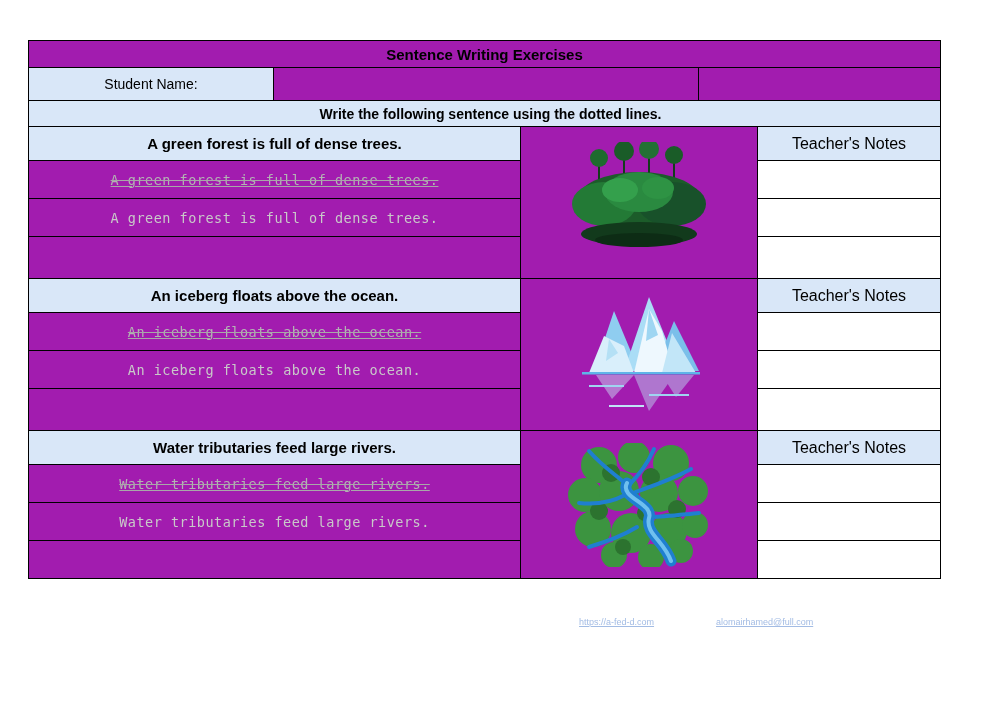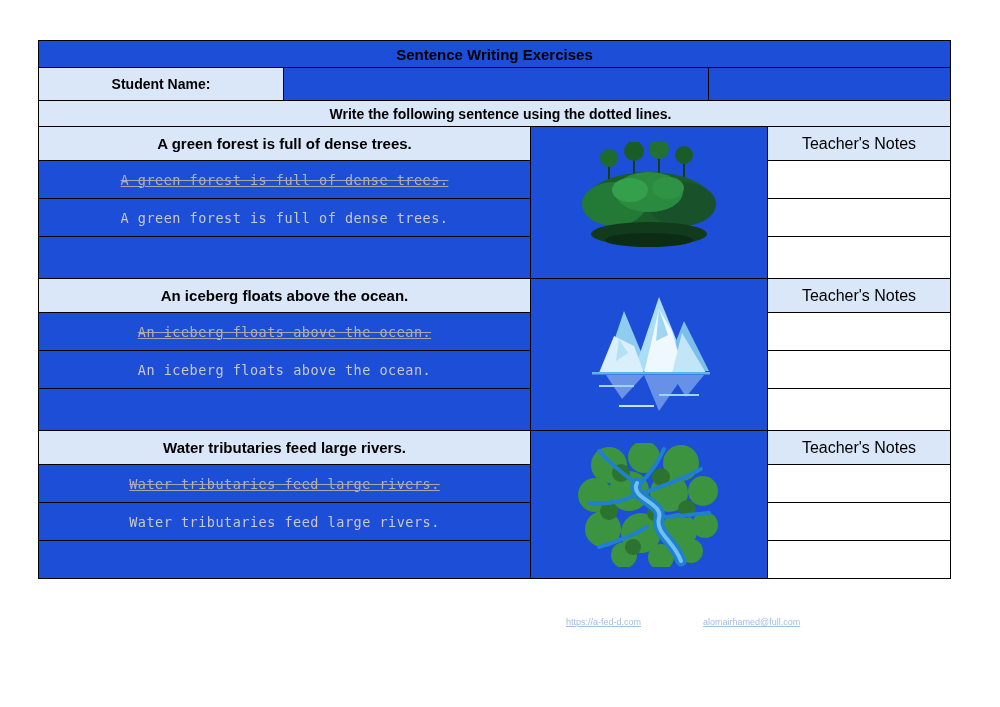--- a/index.html
+++ b/index.html
@@ -5,24 +5,24 @@
   * { margin: 0; padding: 0; box-sizing: border-box; }
   html, body { background: #ffffff; }
   body {
     width: 1000px; height: 707px;
     font-family: "Liberation Sans", sans-serif;
     position: relative;
     overflow: hidden;
   }
   .worksheet {
     position: absolute;
-    left: 38px; top: 40px;
+    left: 28px; top: 40px;
     width: 913px;
     border: 1.6px solid #000;
-    background: #1d4ed8;
+    background: #a21caf;
   }
   .row { border-bottom: 1px solid #000; }
   .row:last-child { border-bottom: none; }
 
   .title-row {
     height: 27px;
     display: flex; align-items: center; justify-content: center;
     font-weight: bold; font-size: 15px; color: #000;
   }
 
@@ -30,21 +30,21 @@
     height: 33px;
     display: grid;
     grid-template-columns: 245px 425px 117px 1fr;
   }
   .name-row > div {
     border-right: 1px solid #000;
     display: flex; align-items: center; justify-content: center;
     font-size: 14px;
   }
   .name-row > div:last-child { border-right: none; }
-  .cell-blue { background: #d9e7f8; font-weight: bold; }
+  .cell-blue { background: #d9e7f8; font-weight: normal; }
 
   .instruction-row {
     height: 26px;
     background: #d9e7f8;
     display: flex; align-items: center; justify-content: center;
     font-weight: bold; font-size: 14px; padding-left: 12px;
   }
 
   .block {
     display: grid;
@@ -77,21 +77,21 @@
     color: #b3b3b3;
     text-decoration: underline line-through;
     text-decoration-color: #a8a8a8;
     text-decoration-thickness: 1px;
   }
   .trace-2 { color: #c9c9c9; }
   .notes-cell { height: 38px; background: #fff; }
 
   .footer {
     position: absolute;
-    top: 617px; left: 566px;
+    top: 617px; left: 579px;
     display: flex; gap: 62px;
     font-size: 9px;
     align-items: flex-end;
   }
   .footer a, .footer span.link {
     color: #a3bce4;
     text-decoration: underline;
     cursor: pointer;
   }
 </style>

